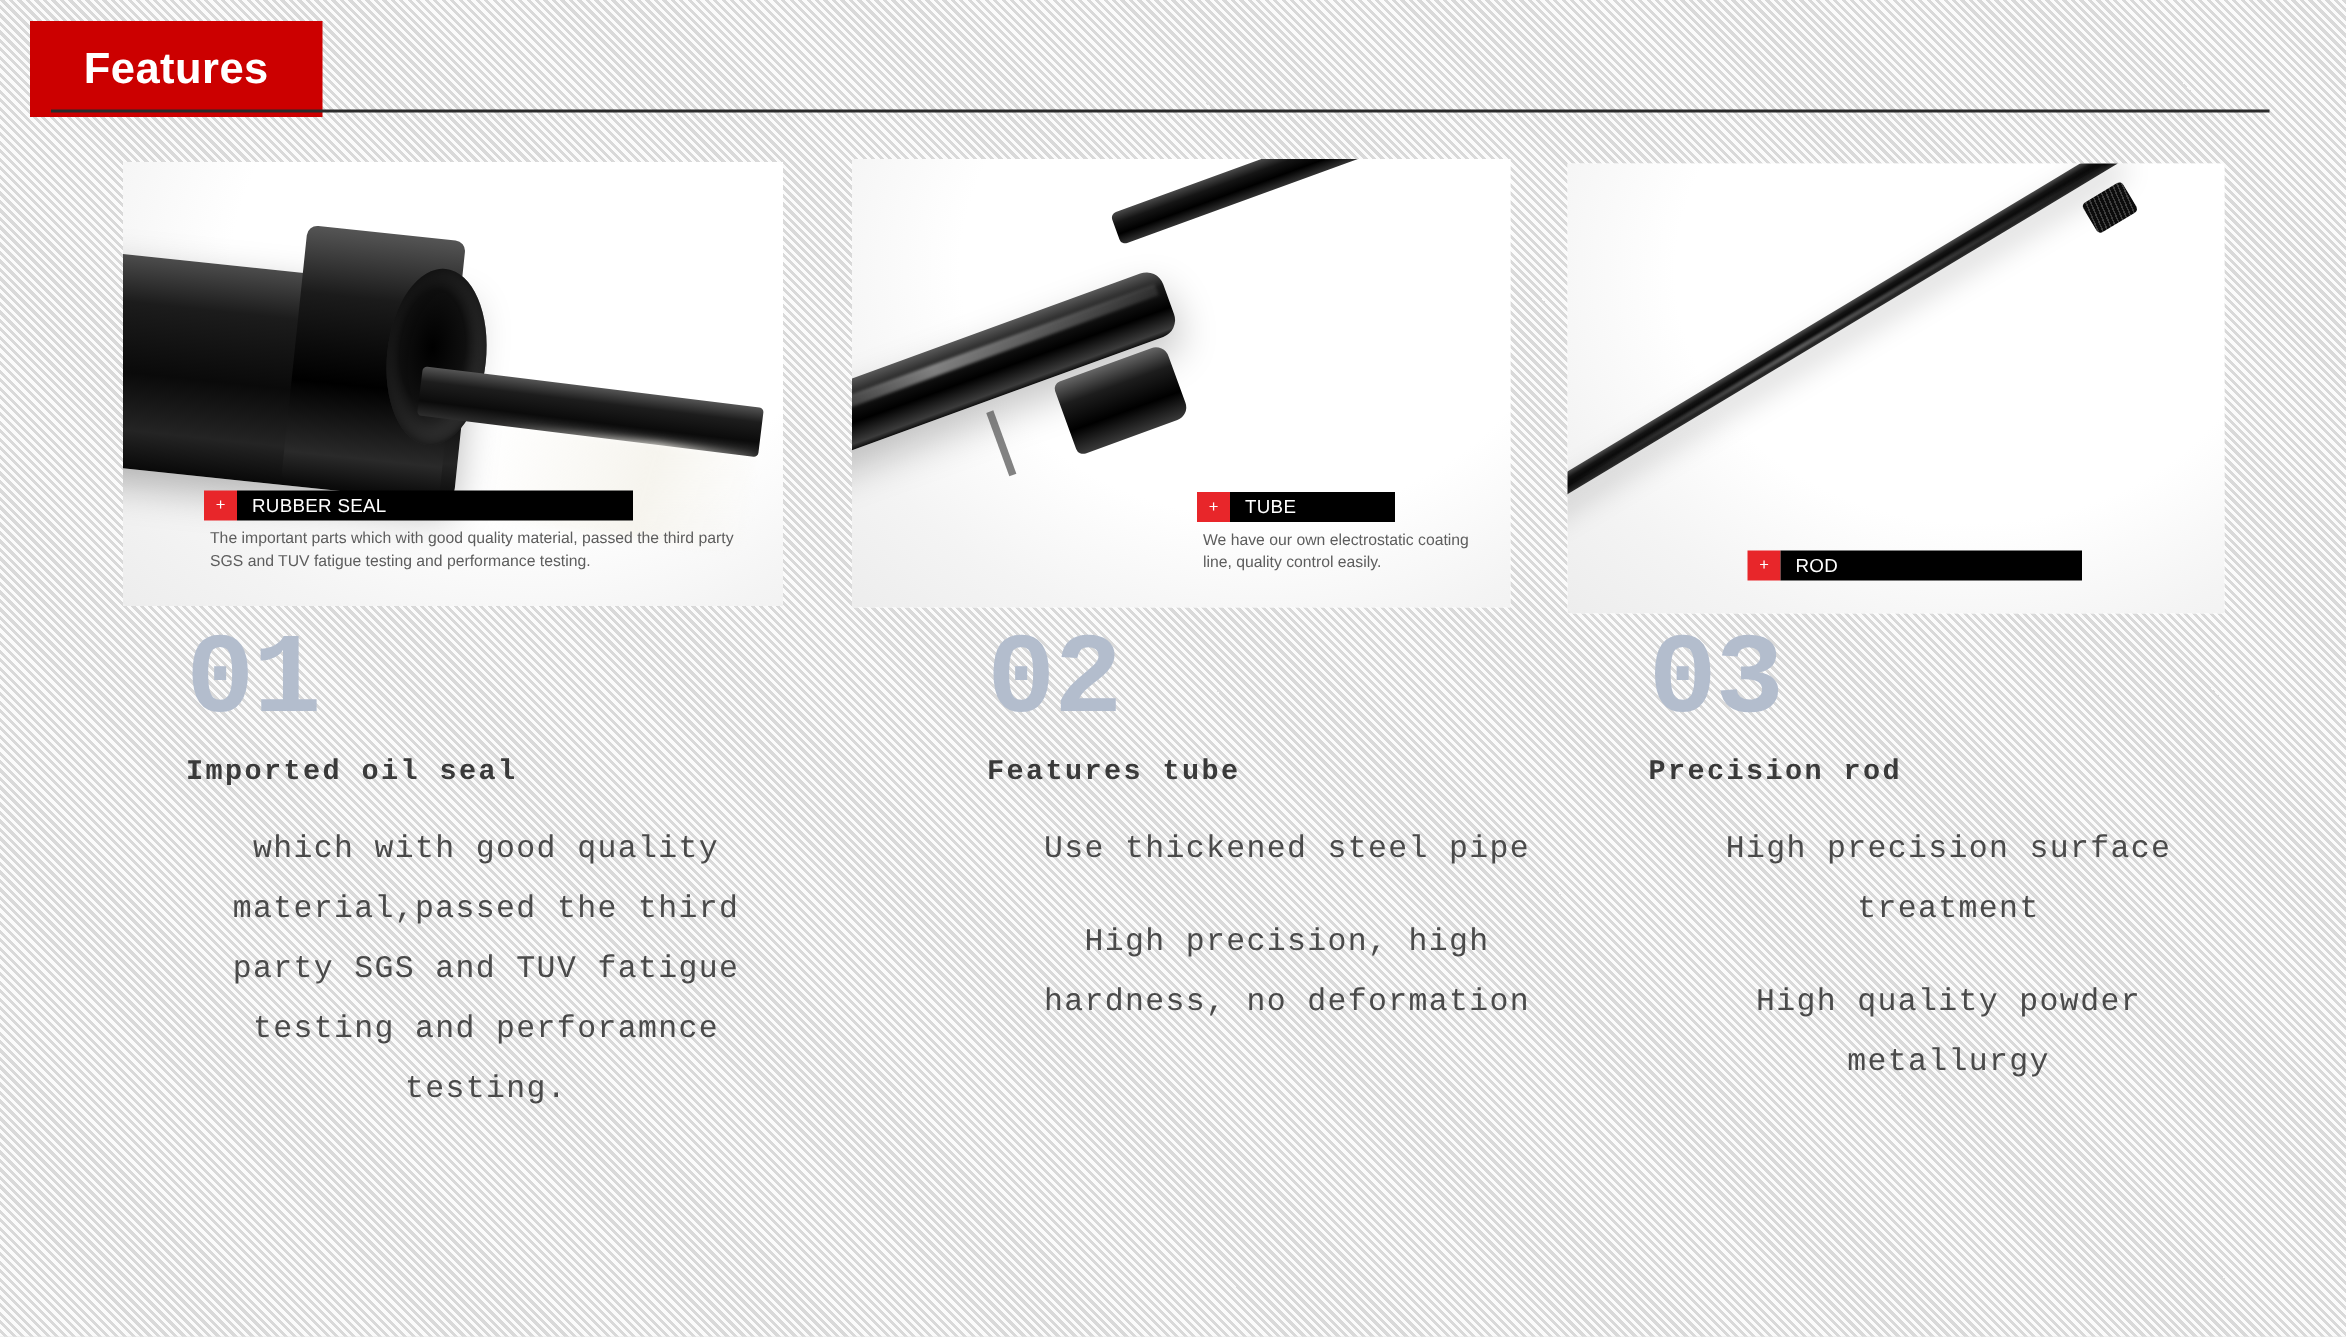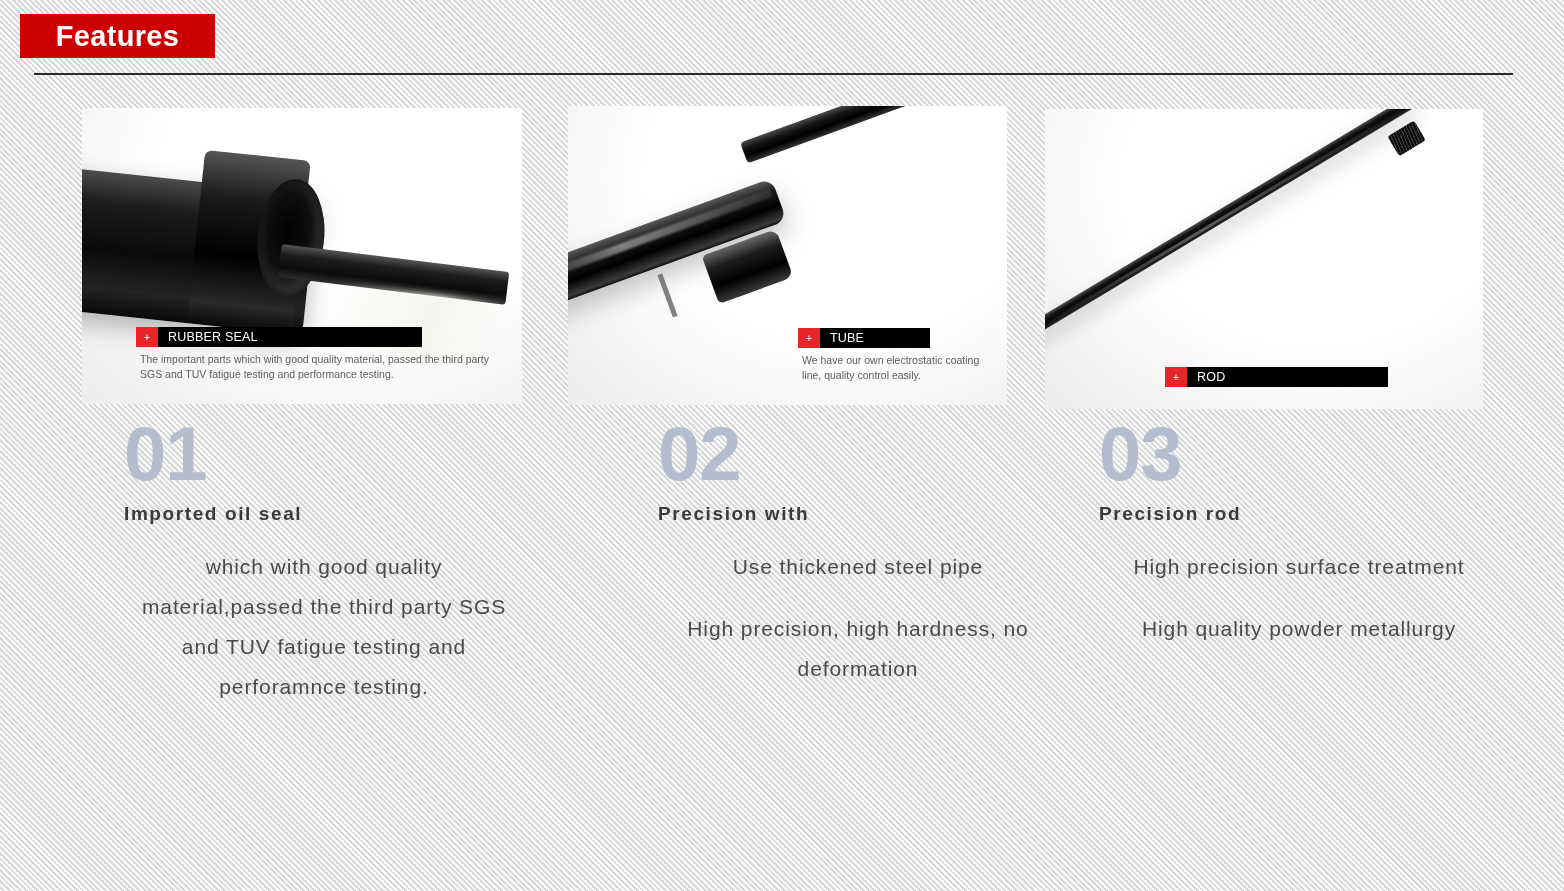--- a/index.html
+++ b/index.html
@@ -20,21 +20,21 @@
         rgba(206,206,206,0.55) 4px);
     position: relative;
   }
 
   
   .header-band {
     position: absolute;
     left: 20px;
     top: 14px;
     width: 195px;
-    height: 44px;
+    height: 64px;
     background: #cc0000;
     display: flex;
     align-items: center;
     justify-content: center;
   }
   .header-band .title {
     color: #ffffff;
     font-size: 29px;
     font-weight: bold;
     letter-spacing: 0.3px;
@@ -269,20 +269,21 @@
   .col-1 .caption { padding: 0 0 22px 230px; }
   .col-2 .caption { padding: 0 0 22px 120px; }
   .col-1 .caption-bar { width: 63%; }
   .col-2 .caption-bar { width: 70%; }
 
   
   .textblock {
     position: absolute;
     left: 42px;
     width: 400px;
+    font-family: Liberation Mono, monospace;
   }
   .col-0 .textblock { top: 418px; }
   .col-1 .textblock { top: 418px; margin-left: 48px; }
   .col-2 .textblock { top: 418px; margin-left: 12px; }
 
   .number {
     color: #b3bdcd;
     font-size: 76px;
     font-weight: bold;
     line-height: 0.95;
@@ -358,21 +359,21 @@
         <div class="caption-bar">
           <span class="caption-plus">+</span>
           <span class="caption-label">TUBE</span>
         </div>
         <div class="caption-text">We have our own electrostatic coating line, quality control easily.</div>
       </div>
     </div>
 
     <div class="textblock">
       <div class="number">02</div>
-      <div class="subtitle">Precision with</div>
+      <div class="subtitle">Features tube</div>
       <p class="para">Use thickened  steel  pipe</p>
       <p class="para">High precision,  high hardness,  no deformation</p>
     </div>
   </div>
 
   <div class="col col-2">
 
     <div class="photo">
       <div class="photo-scene">
         <div class="rod-shaft"></div>

